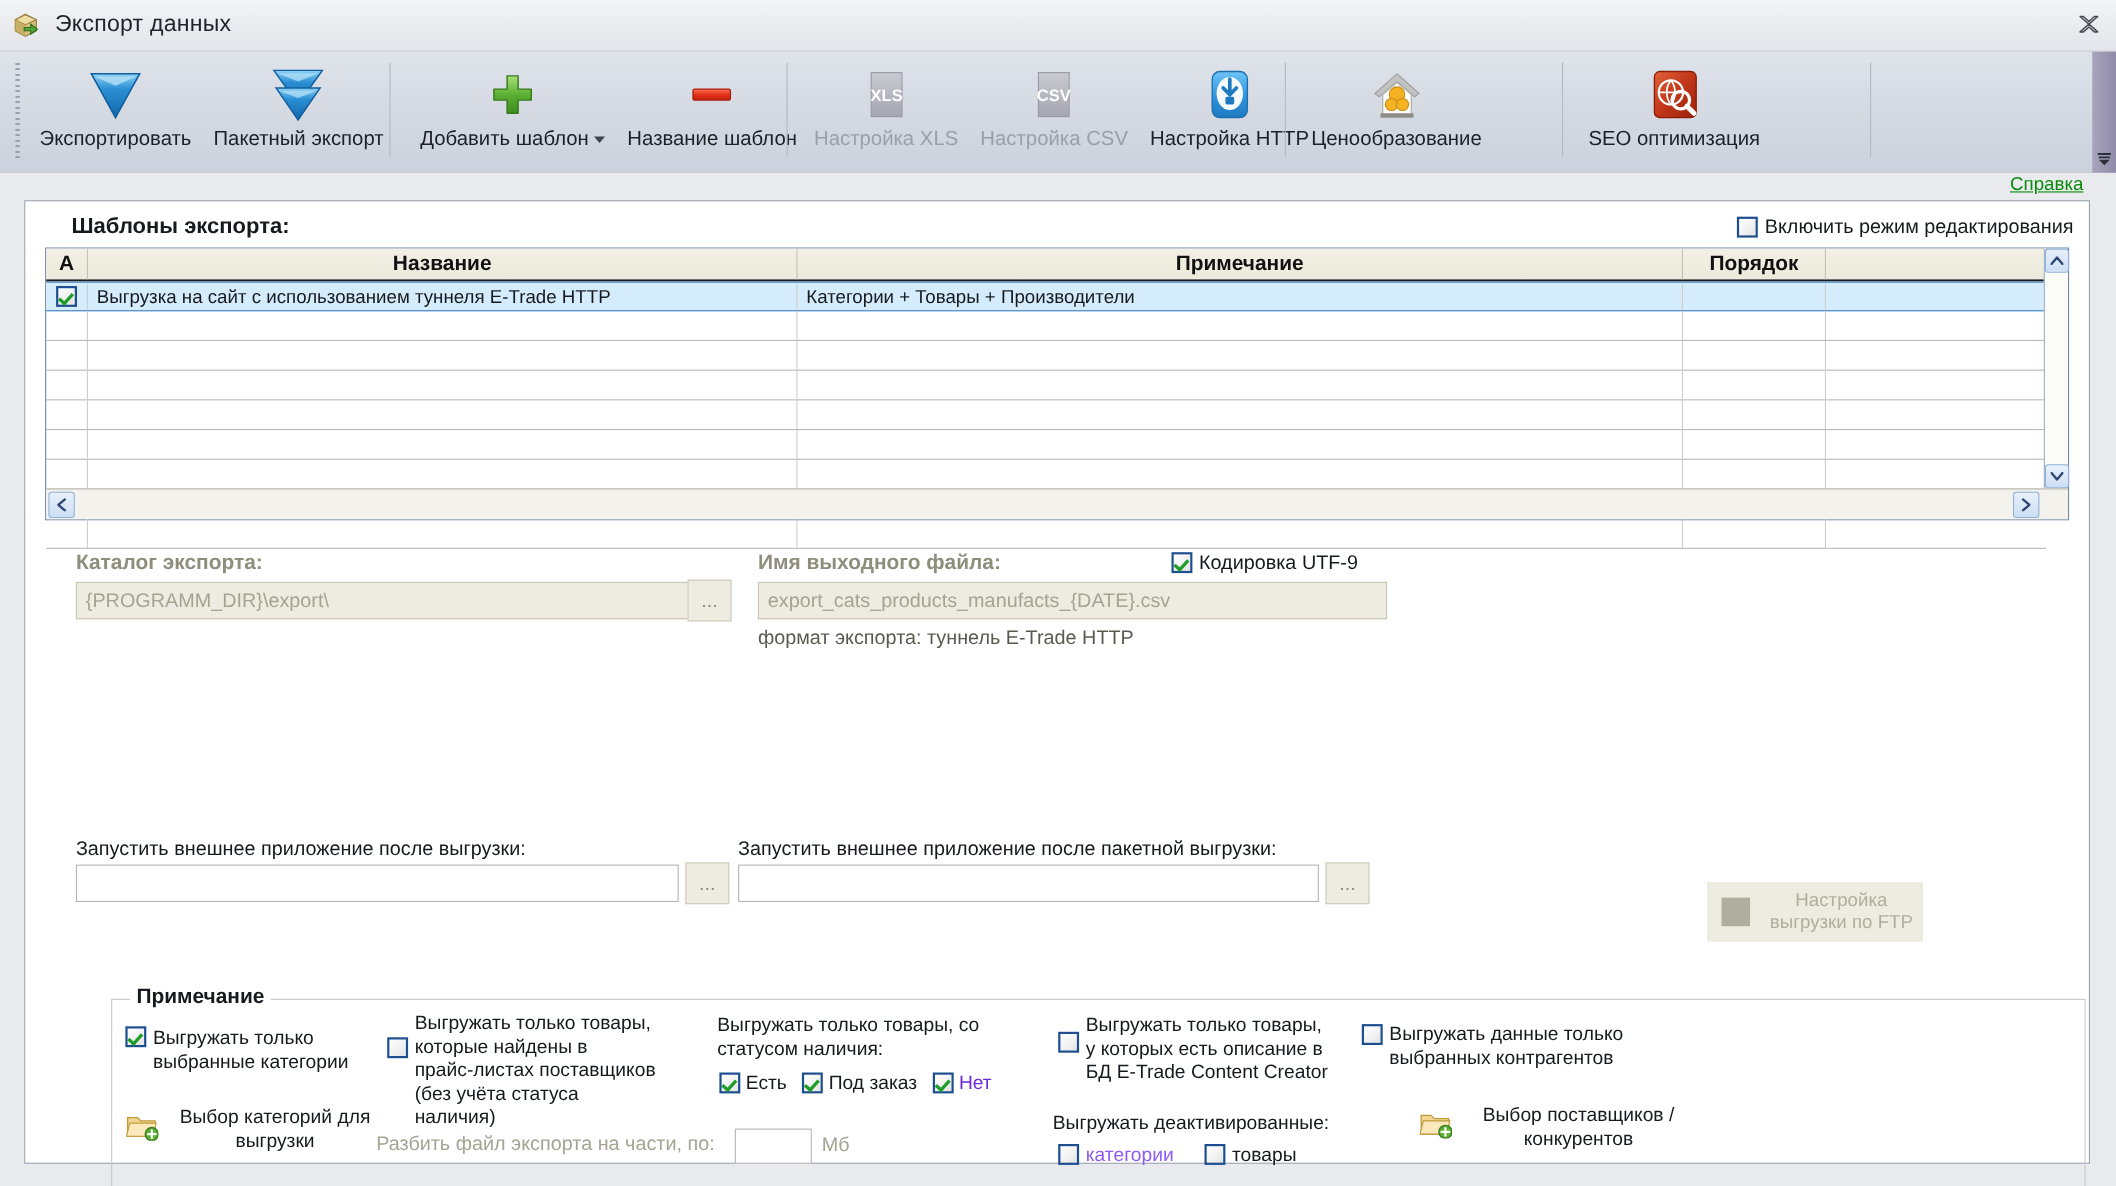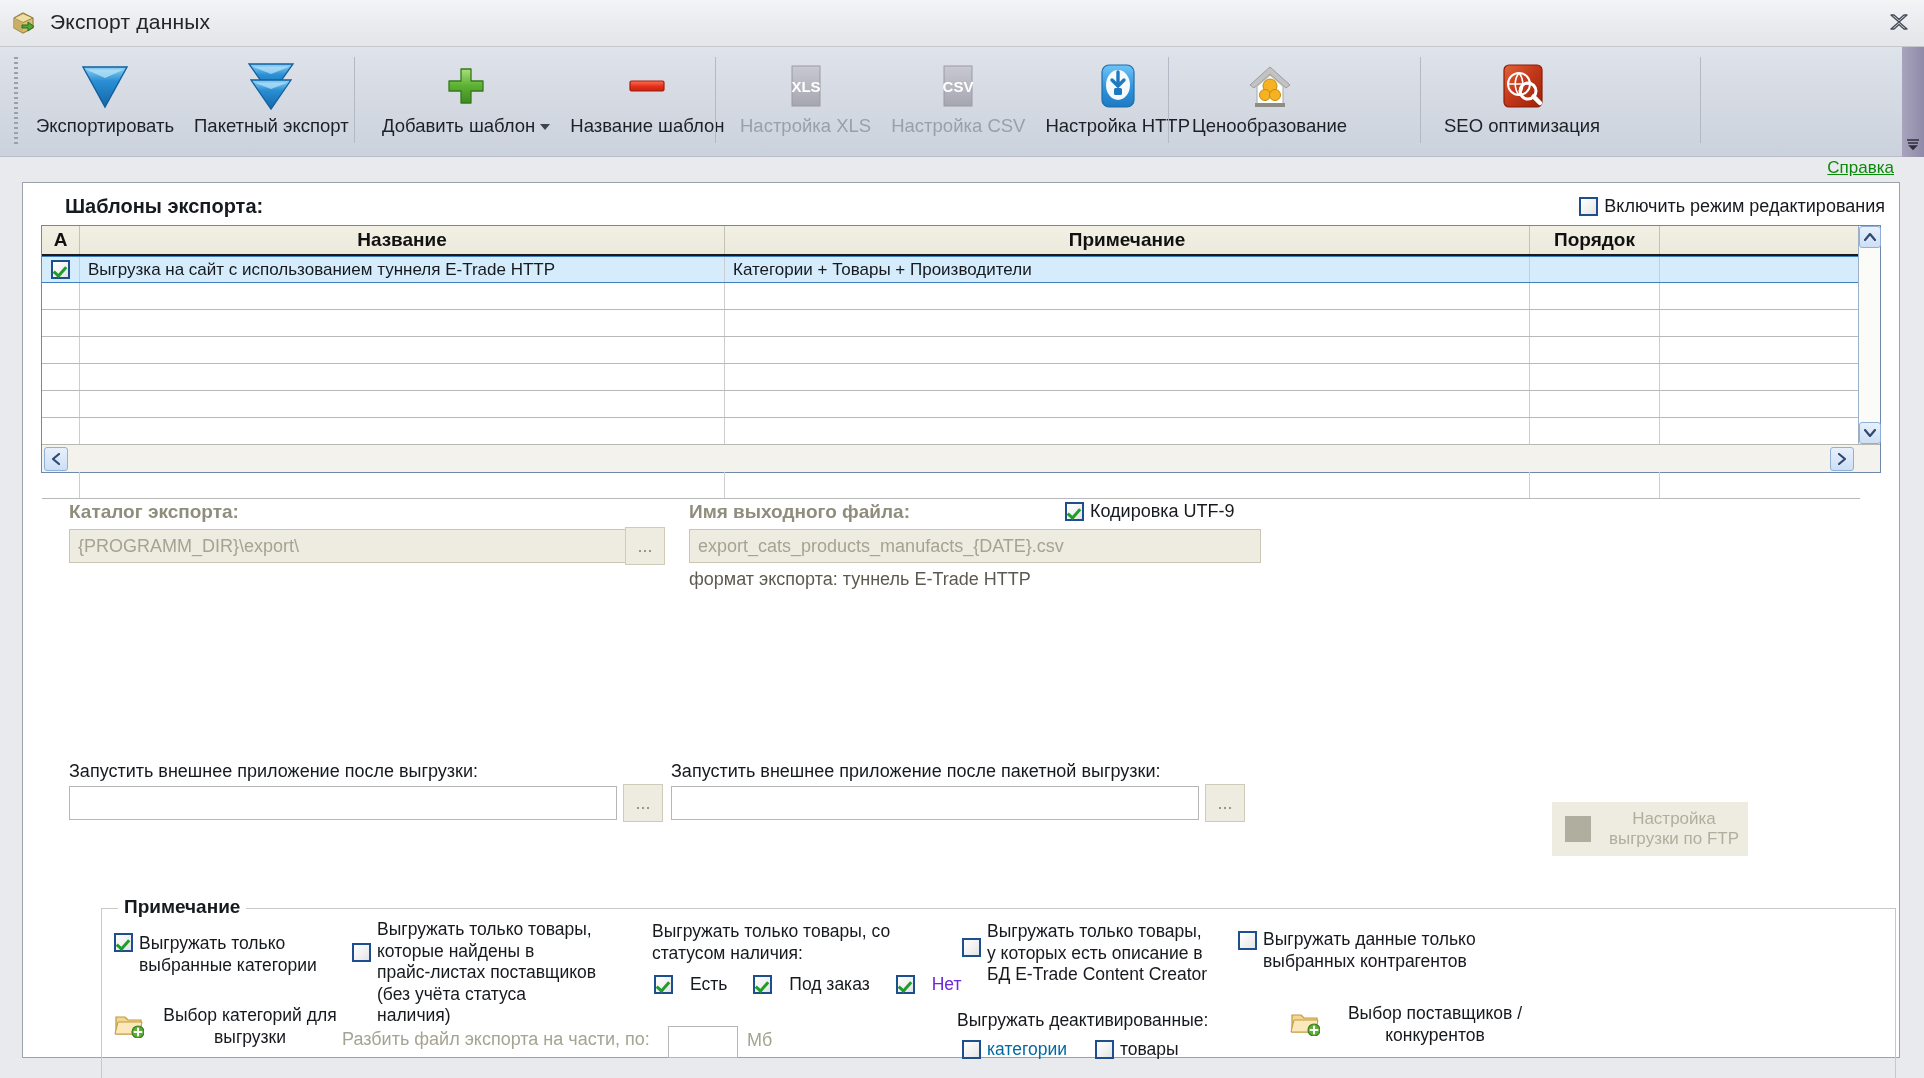--- a/index.html
+++ b/index.html
@@ -590,37 +590,37 @@
 
     <div class="cb-row" style="left:250px;top:10px;width:250px;">
       <span class="cb" style="margin-top:24px;"></span>
       <span class="txt">Выгружать только товары,<br>которые найдены в<br>прайс-листах поставщиков<br>(без учёта статуса наличия)</span>
     </div>
     <div style="position:absolute;left:240px;top:120px;font-size:18px;color:#a5a392;white-space:nowrap;">Разбить файл экспорта на части, по:</div>
     <div class="inp active" style="left:566px;top:117px;width:70px;height:32px;"></div>
     <div style="position:absolute;left:645px;top:121px;font-size:18px;color:#a5a392;">Мб</div>
 
     <div style="position:absolute;left:550px;top:12px;font-size:17.5px;color:#16191e;line-height:1.23;">Выгружать только товары, со<br>статусом наличия:</div>
-    <div style="position:absolute;left:552px;top:65px;display:flex;align-items:center;gap:17px;">
+    <div style="position:absolute;left:552px;top:65px;display:flex;align-items:center;gap:5px;">
       <span class="cb checked"></span>
       <span style="font-size:17.5px;color:#16191e;">Есть</span>
       <span class="cb checked" style="margin-left:9px;"></span>
       <span style="font-size:17.5px;color:#16191e;">Под заказ</span>
       <span class="cb checked" style="margin-left:9px;"></span>
       <span style="font-size:17.5px;color:#6d28d9;">Нет</span>
     </div>
 
     <div class="cb-row" style="left:860px;top:12px;width:270px;">
       <span class="cb" style="margin-top:17px;"></span>
       <span class="txt">Выгружать только товары,<br>у которых есть описание в<br>БД E-Trade Content Creator</span>
     </div>
     <div style="position:absolute;left:855px;top:101px;font-size:17.5px;color:#16191e;white-space:nowrap;">Выгружать деактивированные:</div>
     <div style="position:absolute;left:860px;top:130px;display:flex;align-items:center;gap:6px;">
       <span class="cb"></span>
-      <span style="font-size:17.5px;color:#0369a1;">категории</span>
+      <span style="font-size:17.5px;color:#8b5cf6;">категории</span>
       <span class="cb" style="margin-left:22px;"></span>
       <span style="font-size:17.5px;color:#16191e;">товары</span>
     </div>
 
     <div class="cb-row" style="left:1136px;top:20px;width:262px;">
       <span class="cb" style="margin-top:2px;"></span>
       <span class="txt">Выгружать данные только<br>выбранных контрагентов</span>
     </div>
     <div class="folder-row" style="left:1188px;top:94px;width:250px;">
       <span>

